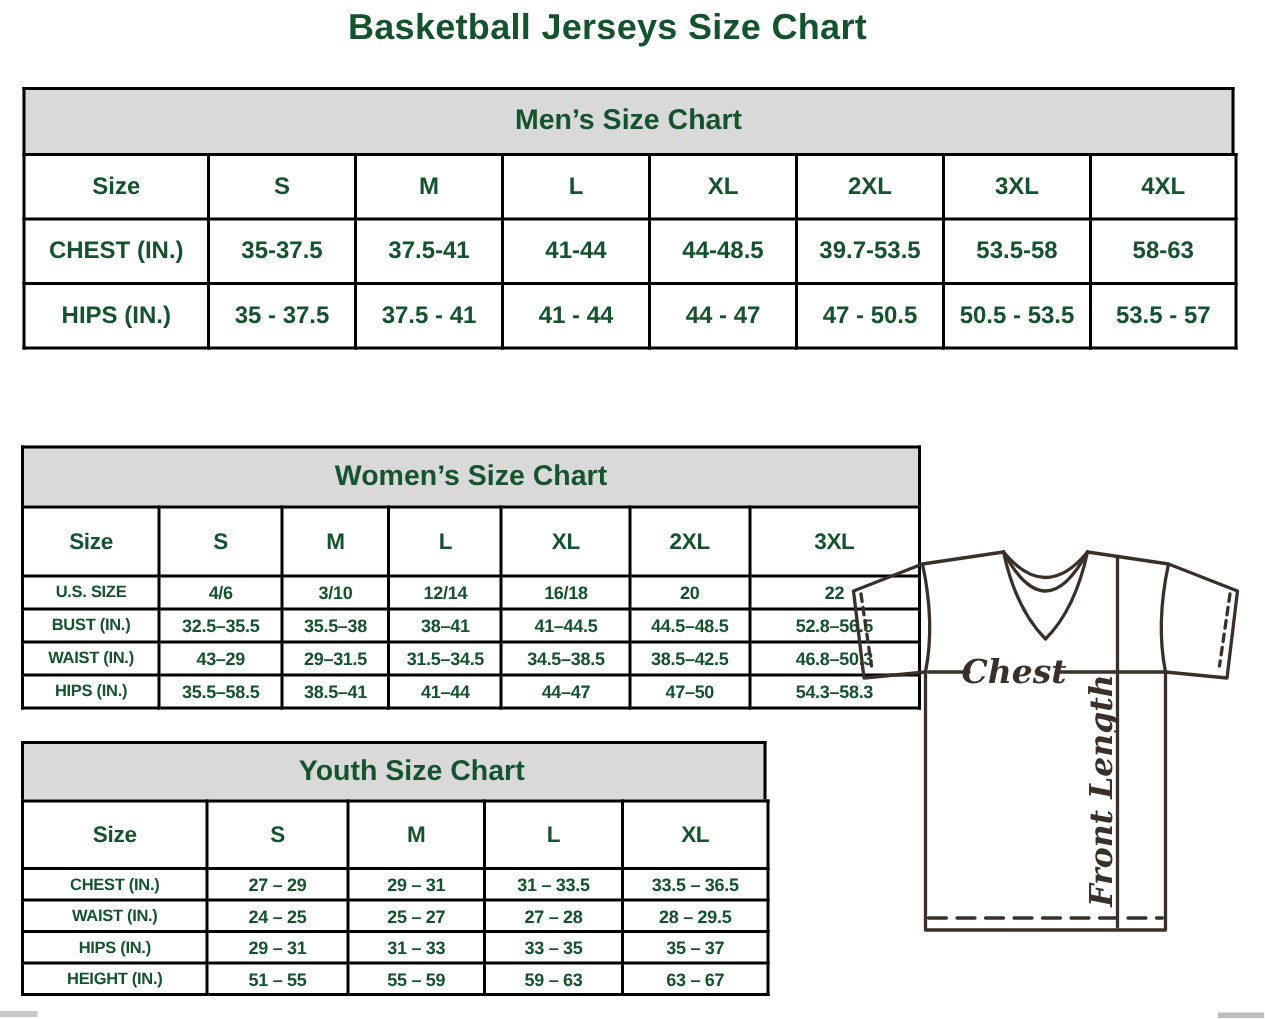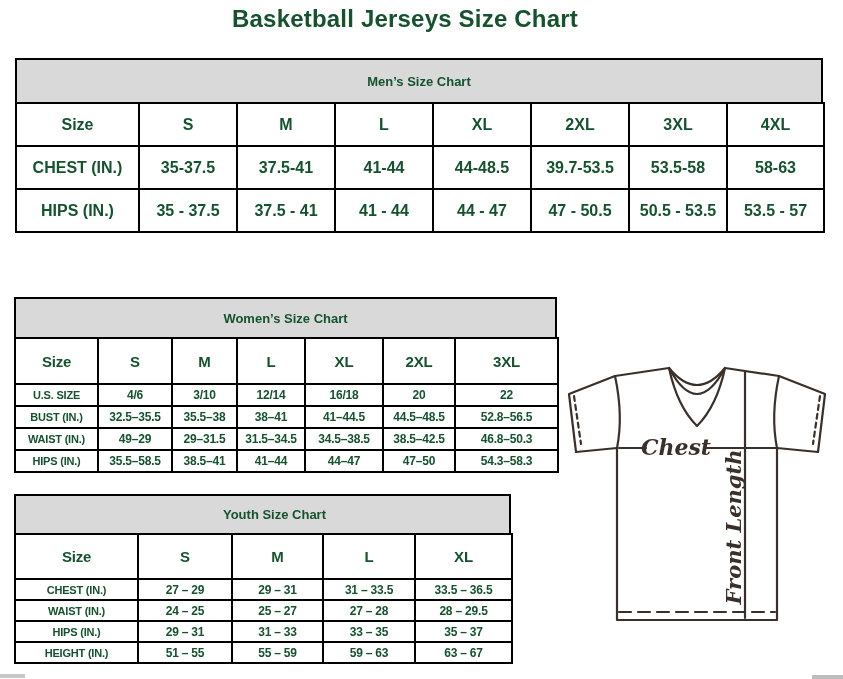--- a/index.html
+++ b/index.html
@@ -7,37 +7,37 @@
     position:relative;width:843px;height:679px;overflow:hidden;background:#ffffff;
     font-family:"Liberation Sans","DejaVu Sans",sans-serif;color:#14532d;
   }
   .page-title{
     position:absolute;left:0;top:5px;width:810px;text-align:center;
     font-size:24px;font-weight:bold;letter-spacing:0.2px;
   }
   .size-table-wrap{position:absolute;}
   .tbl-title{
     box-sizing:border-box;border:2px solid #000;border-bottom:0;background:#d9d9d9;
-    display:flex;align-items:center;justify-content:center;font-weight:bold;font-size:13px;
+    display:flex;align-items:center;justify-content:center;font-weight:bold;font-size:19px;
   }
   .size-table-wrap table{
     border-collapse:collapse;table-layout:fixed;width:100%;font-weight:bold;
   }
   .size-table-wrap th,.size-table-wrap td{
     border:2px solid #000;text-align:center;vertical-align:middle;padding:0;font-weight:bold;
     overflow:hidden;white-space:nowrap;
   }
   
   .tbl-mens{left:15px;top:58px;width:808px;}
   .tbl-mens .tbl-title{height:44px;}
   .tbl-mens table{font-size:16px;}
   .tbl-mens thead tr{height:43px;}
   .tbl-mens tbody tr{height:43px;}
   
-  .tbl-womens{left:14px;top:297px;width:543px;}
+  .tbl-womens{left:14px;top:297px;width:600px;}
   .tbl-womens .tbl-title{height:40px;}
   .tbl-womens table{font-size:12px;letter-spacing:-0.2px;}
   .tbl-womens thead tr{height:46px;}
   .tbl-womens thead th{font-size:15px;}
   .tbl-womens tbody tr{height:22px;padding-left:44px;}
   .tbl-womens tbody th{font-size:11px;}
   
   .tbl-youth{left:14px;top:494px;width:497px;}
   .tbl-youth .tbl-title{height:39px;padding-left:24px;}
   .tbl-youth table{font-size:12px;letter-spacing:-0.2px;}
@@ -149,21 +149,21 @@
             <th scope="row">BUST (IN.)</th>
             <td>32.5–35.5</td>
             <td>35.5–38</td>
             <td>38–41</td>
             <td>41–44.5</td>
             <td>44.5–48.5</td>
             <td>52.8–56.5</td>
           </tr>
           <tr>
             <th scope="row">WAIST (IN.)</th>
-            <td>49–29</td>
+            <td>43–29</td>
             <td>29–31.5</td>
             <td>31.5–34.5</td>
             <td>34.5–38.5</td>
             <td>38.5–42.5</td>
             <td>46.8–50.3</td>
           </tr>
           <tr>
             <th scope="row">HIPS (IN.)</th>
             <td>35.5–58.5</td>
             <td>38.5–41</td>

